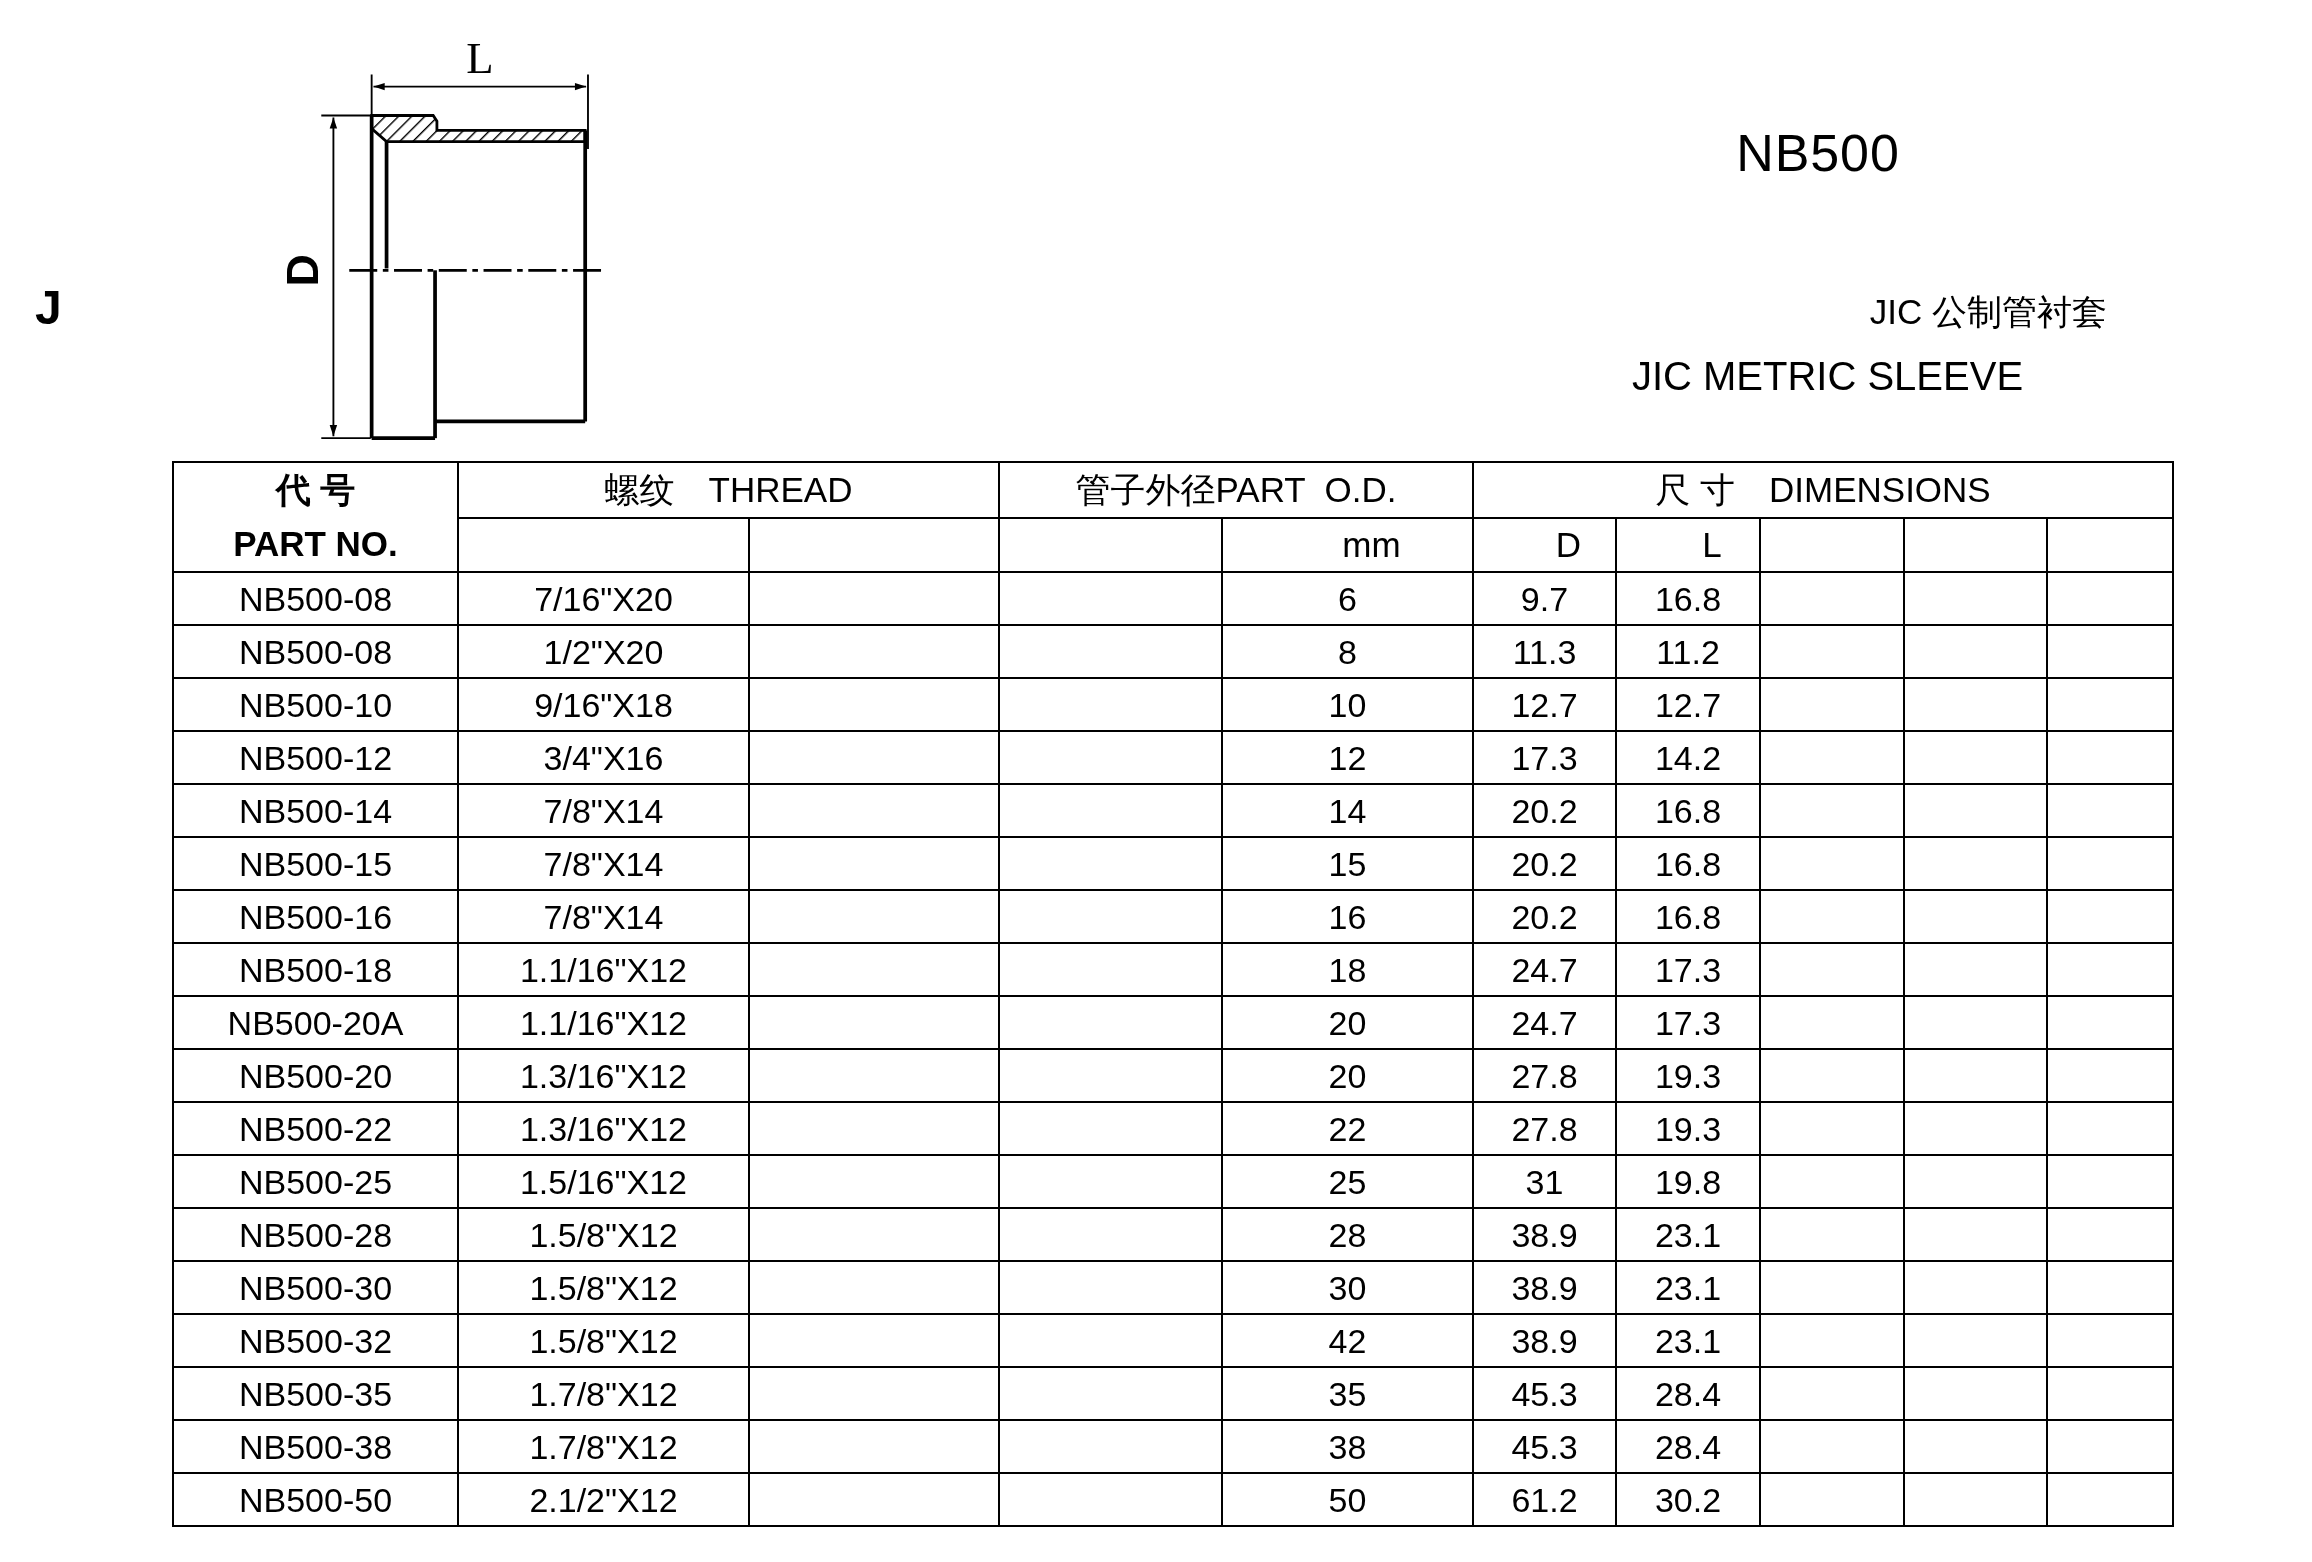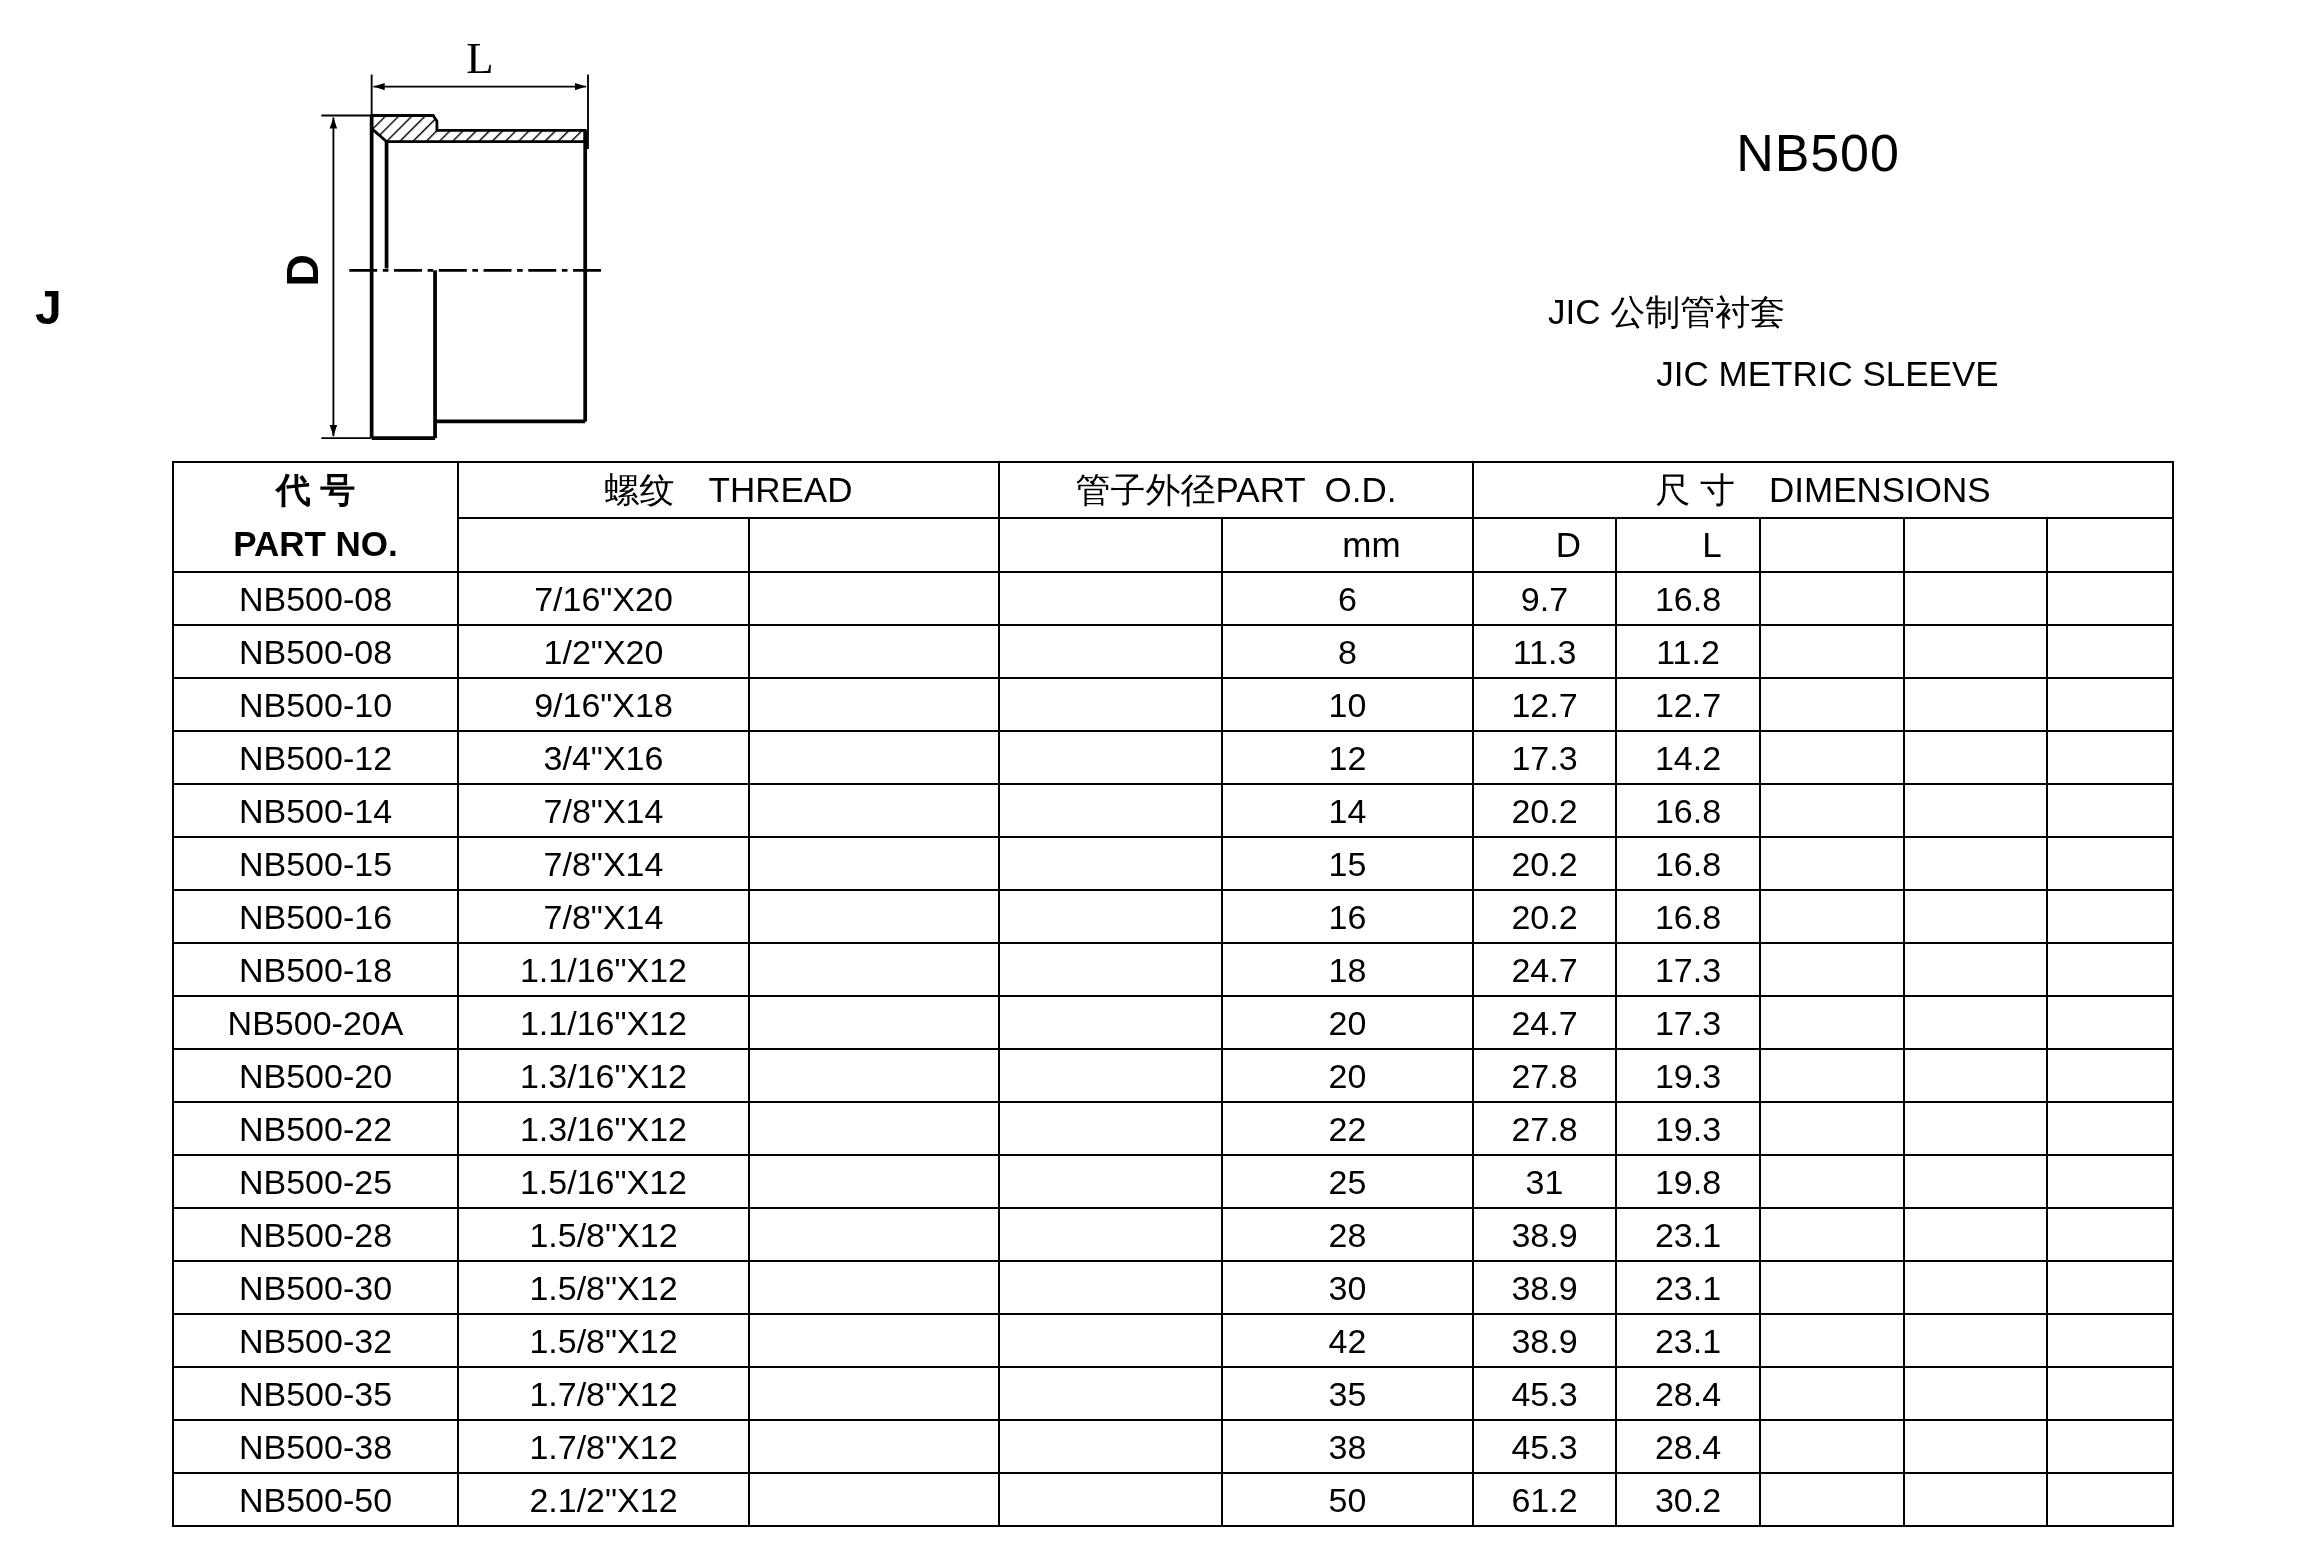--- a/index.html
+++ b/index.html
@@ -2,22 +2,22 @@
 <html style="font-size:15px"><head>
 <meta charset="utf-8">
 <style>
   html, body { margin:0; padding:0; background:#ffffff; }
   body { width:2313px; height:1562px; position:relative; overflow:hidden;
          font-family:"Liberation Sans", "DejaVu Sans", sans-serif; color:#000; }
   .abs { position:absolute; }
   #section-letter { left:35px; top:280px; font-size:48px; font-weight:bold; }
   #drawing { left:270px; top:37px; width:373px; height:420px; }
   #model-title { left:1585px; top:123px; width:466px; text-align:center; font-size:52px; font-weight:normal; letter-spacing:0.9px; }
-  #subtitle-cn { left:1548px; top:289px; width:559px; text-align:left; font-size:35px; }
-  #subtitle-en { left:1548px; top:354px; width:559px; text-align:center; font-size:35px; }
+  #subtitle-cn { left:1548px; top:289px; width:559px; text-align:right; font-size:35px; }
+  #subtitle-en { left:1548px; top:354px; width:559px; text-align:center; font-size:40px; }
   table#spec-table { position:absolute; left:172px; top:461px; border-collapse:collapse; table-layout:fixed; }
   #spec-table td { border:2.3px solid #000; text-align:center; vertical-align:middle; font-size:34px; padding:0; height:51px; line-height:1; white-space:nowrap; }
   #spec-table tr.hdr1 td { height:52px; font-size:35px; }
   #spec-table tr.hdr2 td { height:51px; font-size:35px;padding-left:48px; }
   #spec-table td.partcell { font-size:35px; line-height:54px;font-weight:bold; }
   .sp2 { display:inline-block; width:34px; }
 </style>
 </head>
 <body>
 

